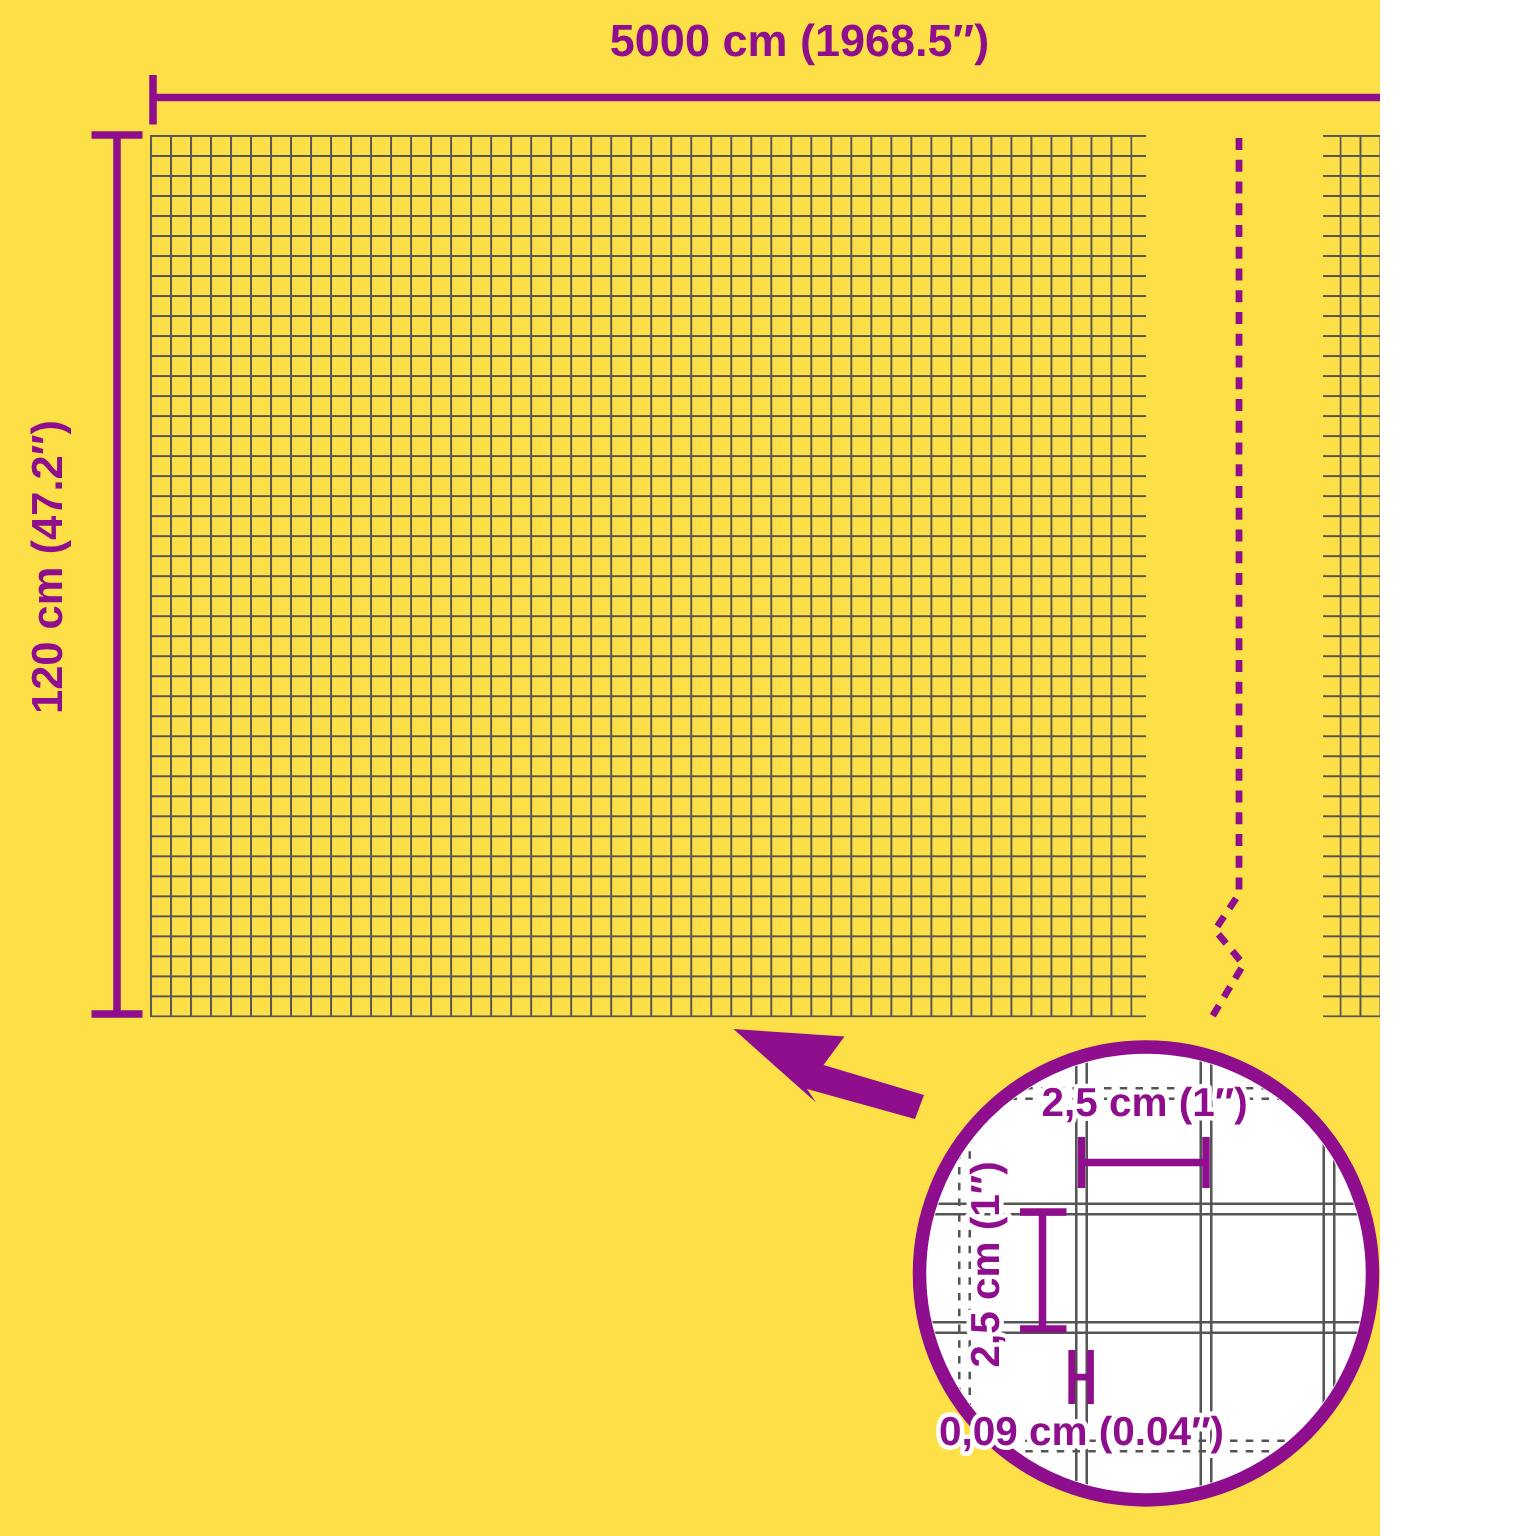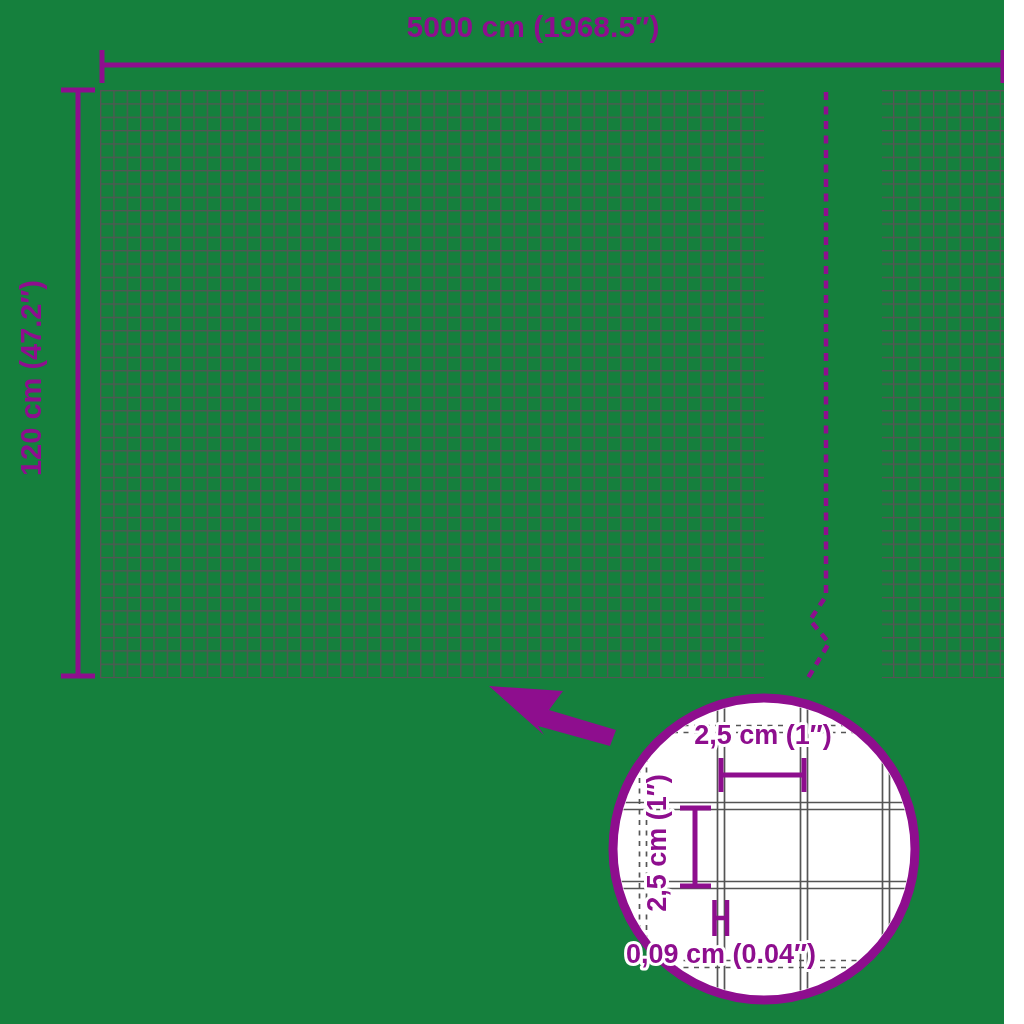--- a/index.html
+++ b/index.html
@@ -1,16 +1,16 @@
 <!DOCTYPE html>
 <html><head>
 <meta charset="utf-8">
 <style>
   html,body{margin:0;padding:0;background:#ffffff;}
-  #stage{position:relative;width:1004px;height:1024px;background:#15803d;overflow:hidden;
+  #stage{position:relative;width:920px;height:1024px;background:#fde047;overflow:hidden;
          font-family:"Liberation Sans",sans-serif;}
   svg{position:absolute;left:0;top:0;}
   .dim-text{font-family:"Liberation Sans",sans-serif;font-weight:bold;fill:#8E0E8E;}
   .t30{font-size:30px;}
   .t29{font-size:29px;}
   .t27{font-size:27px;}
   .halo{stroke:#ffffff;stroke-width:6px;paint-order:stroke;stroke-linejoin:round;}
   .accent-stroke{stroke:#8E0E8E;fill:none;}
   .wire{stroke:#555555;stroke-width:1.7;fill:none;}
   .wire-dashed{stroke-dasharray:5 5.5;}

